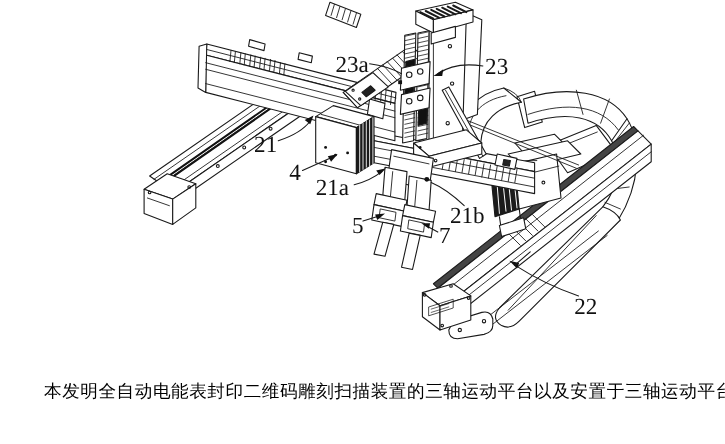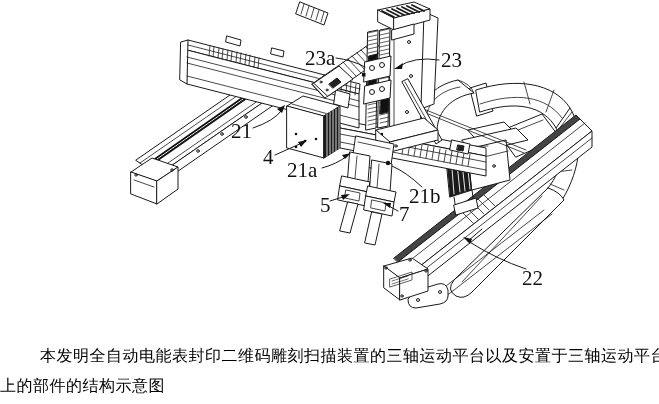--- a/index.html
+++ b/index.html
@@ -238,15 +238,14 @@
         <text class="plabel" x="296" y="212">5</text>
         <text class="plabel" x="375" y="221">7</text>
         <text class="plabel" x="385" y="203">21b</text>
         <text class="plabel" x="498" y="285">22</text>
       </g>
     </svg>
   </div>
 
   <div class="caption">
     <div class="cap-line indent">本发明全自动电能表封印二维码雕刻扫描装置的三轴运动平台以及安置于三轴运动平台</div>
-    <div class="cap-line">上的部件的结构示意图</div>
   </div>
 </div>
 
 </body></html>

